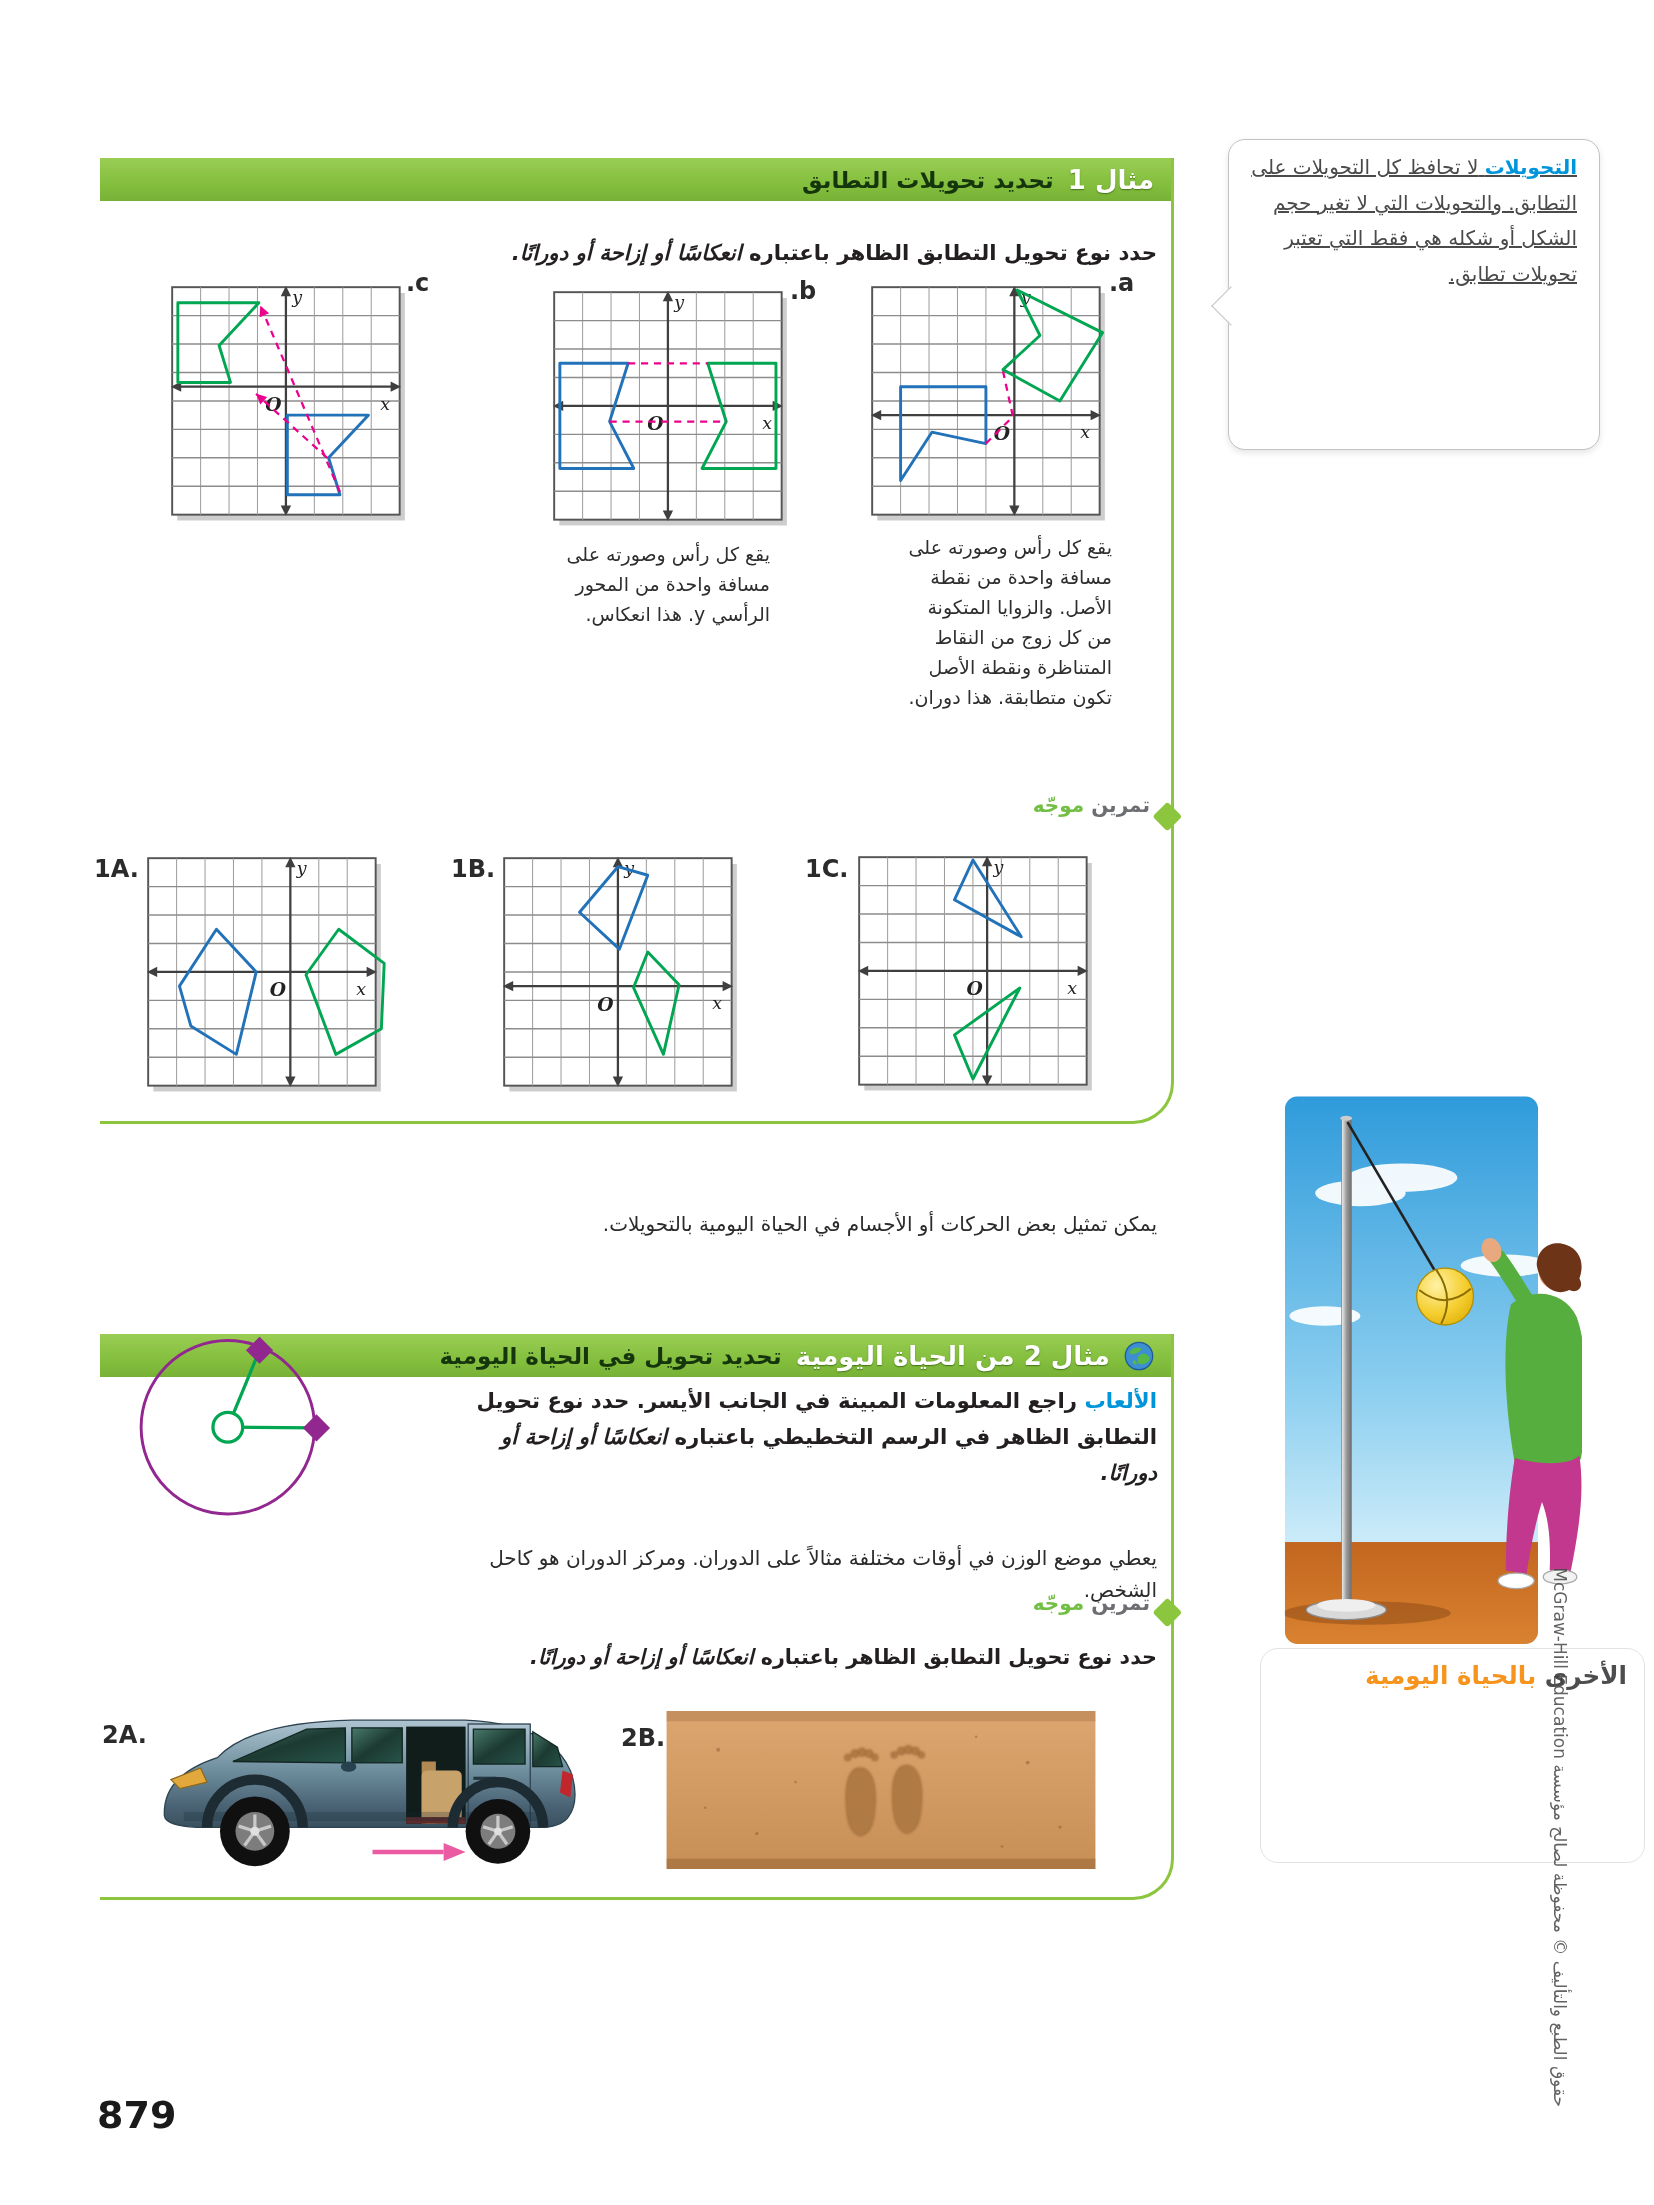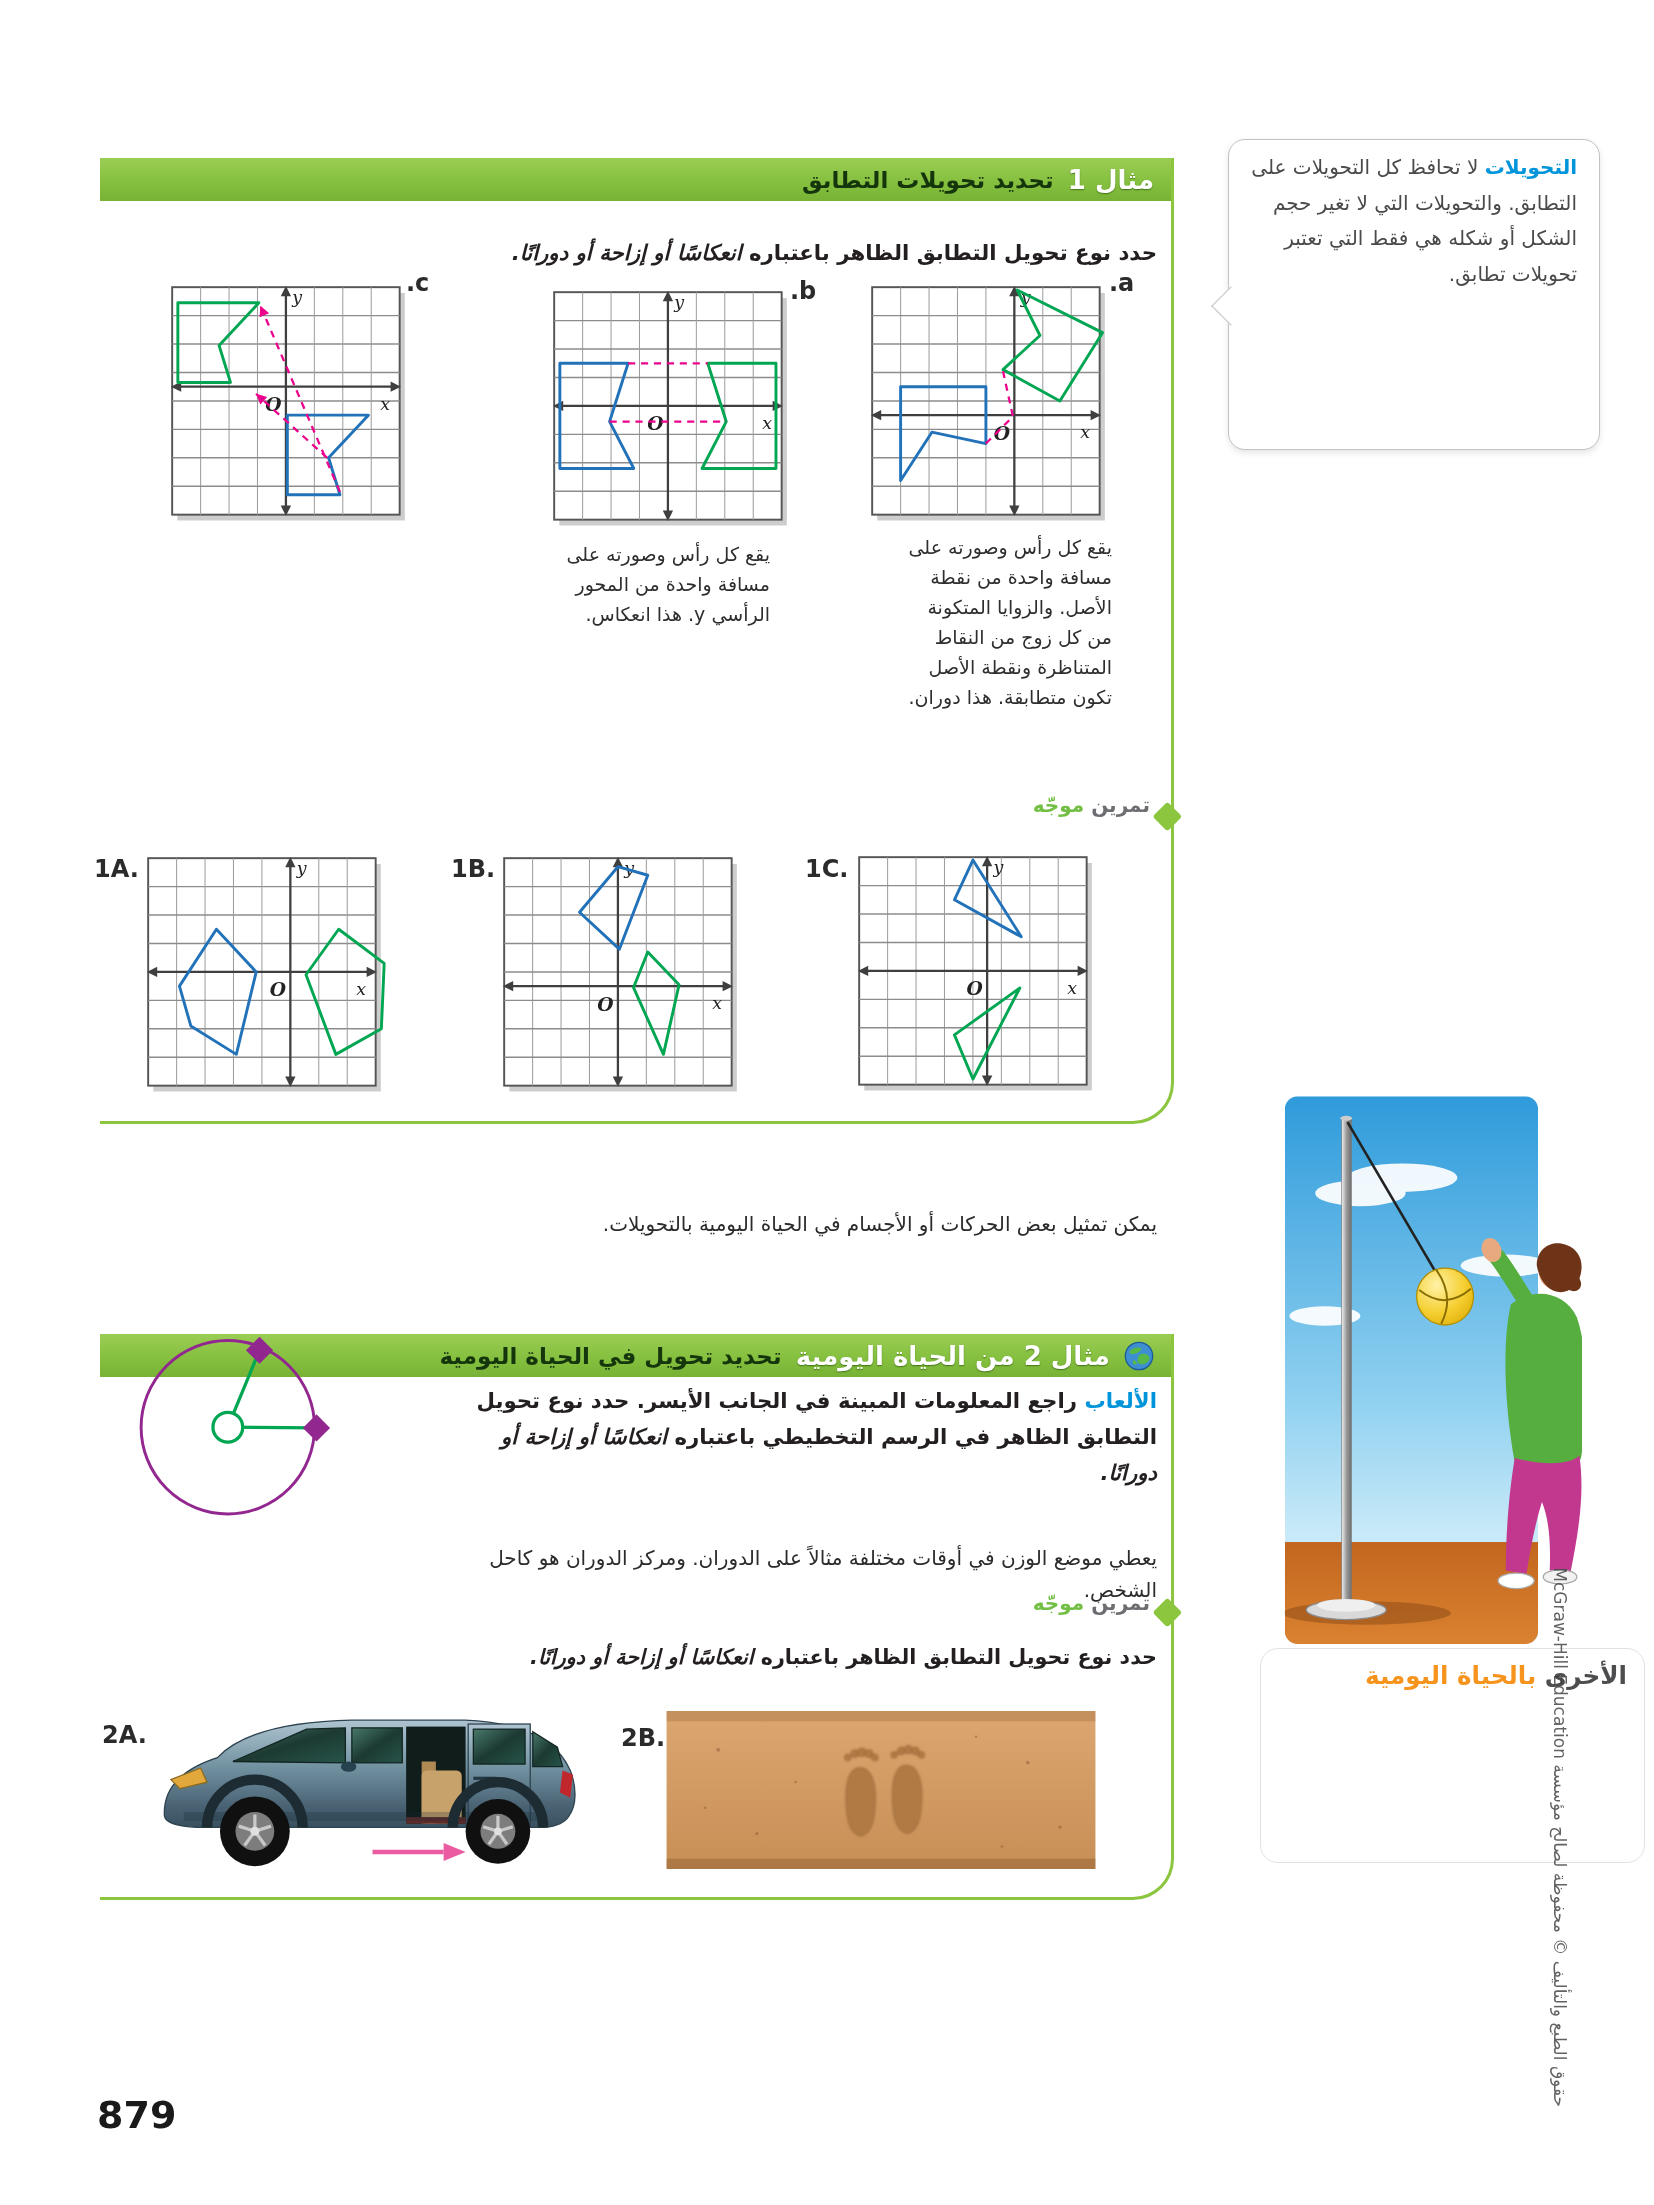--- a/index.html
+++ b/index.html
@@ -25,21 +25,21 @@
   .guided .g1{color:#6d6e71;}
   .guided .g2{color:#72BF44;}
   .diamond{width:20.7px;height:20.7px;background:#8CC63F;transform:rotate(45deg);border-radius:3.2px;}
   .tipbox{background:#fff;border:1.9px solid #c3c3c3;border-radius:17px;
           box-shadow:0 2.6px 6.5px rgba(0,0,0,.10);}
   .tiptail{width:27px;height:27px;background:#fff;border-left:1.9px solid #c3c3c3;
            border-bottom:1.9px solid #c3c3c3;transform:rotate(45deg);}
   .tiptitle{font-size:27px;font-weight:bold;}
   .tiptitle .t1{color:#58595B;}
   .tiptitle .t2{color:#F26522;}
-  .tipbody{font-size:20px;line-height:1.78;color:#4a4a4a;}
+  .tipbody{font-size:20px;line-height:1.78;color:#4a4a4a;text-decoration:underline;}
   .tipbody .lead{color:#0095DA;font-weight:bold;}
   .rwbox{background:#fff;border:1.3px solid #e2e2e2;border-radius:18px;}
   .rwtitle{font-size:24.6px;font-weight:bold;}
   .rwtitle .t1{color:#4d4d4f;}
   .rwtitle .t2{color:#F7941E;}
   .rwbody{font-size:19.4px;line-height:1.62;color:#333;}
   .leadword{color:#0095DA;font-weight:bold;}
   .pagenum{font-size:38px;font-weight:bold;color:#1a1a1a;}
   .copyright{position:absolute;left:1570px;top:1286px;width:821px;height:28.4px;
              transform:rotate(90deg);transform-origin:0 0;direction:rtl;

